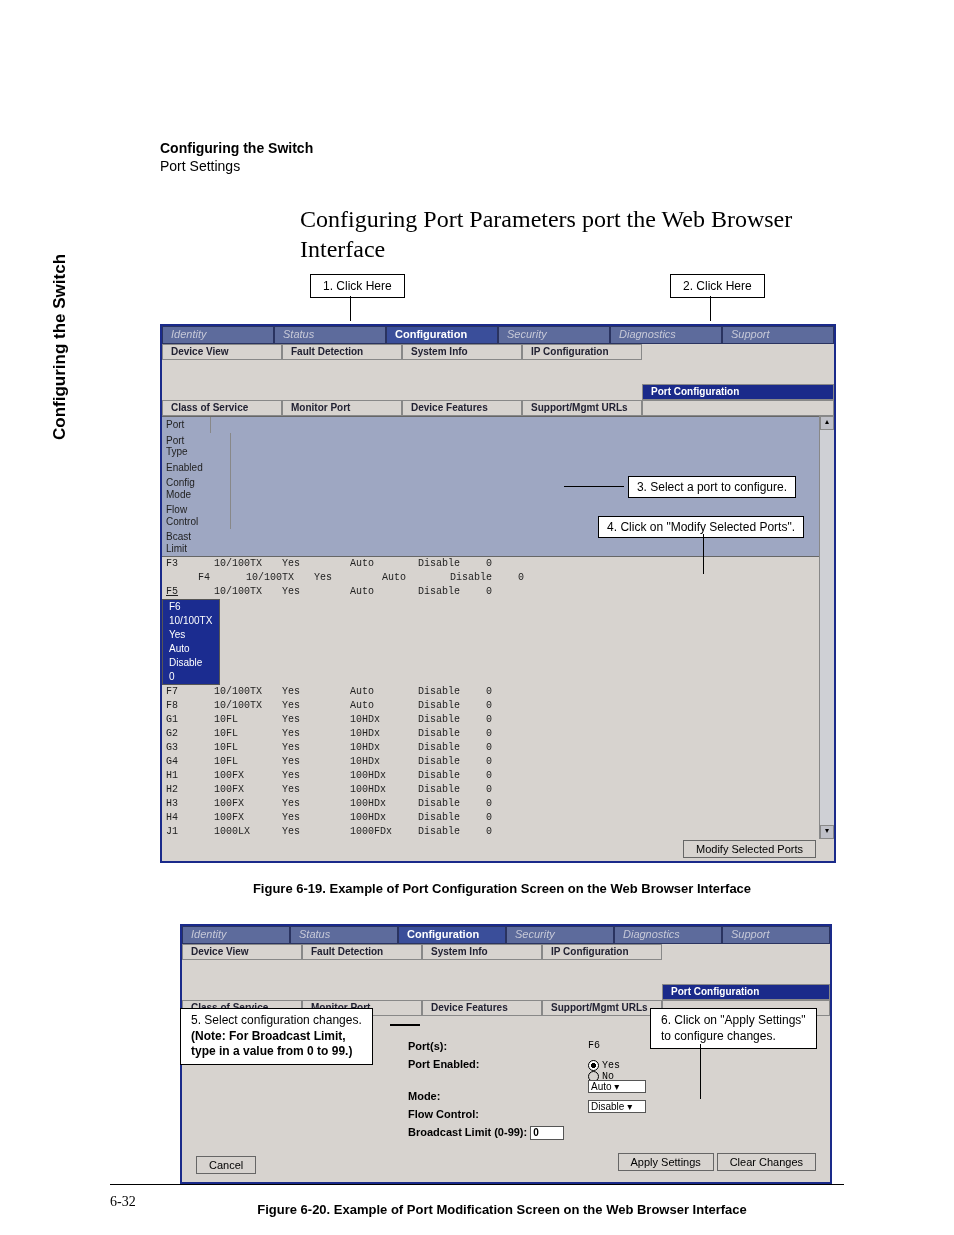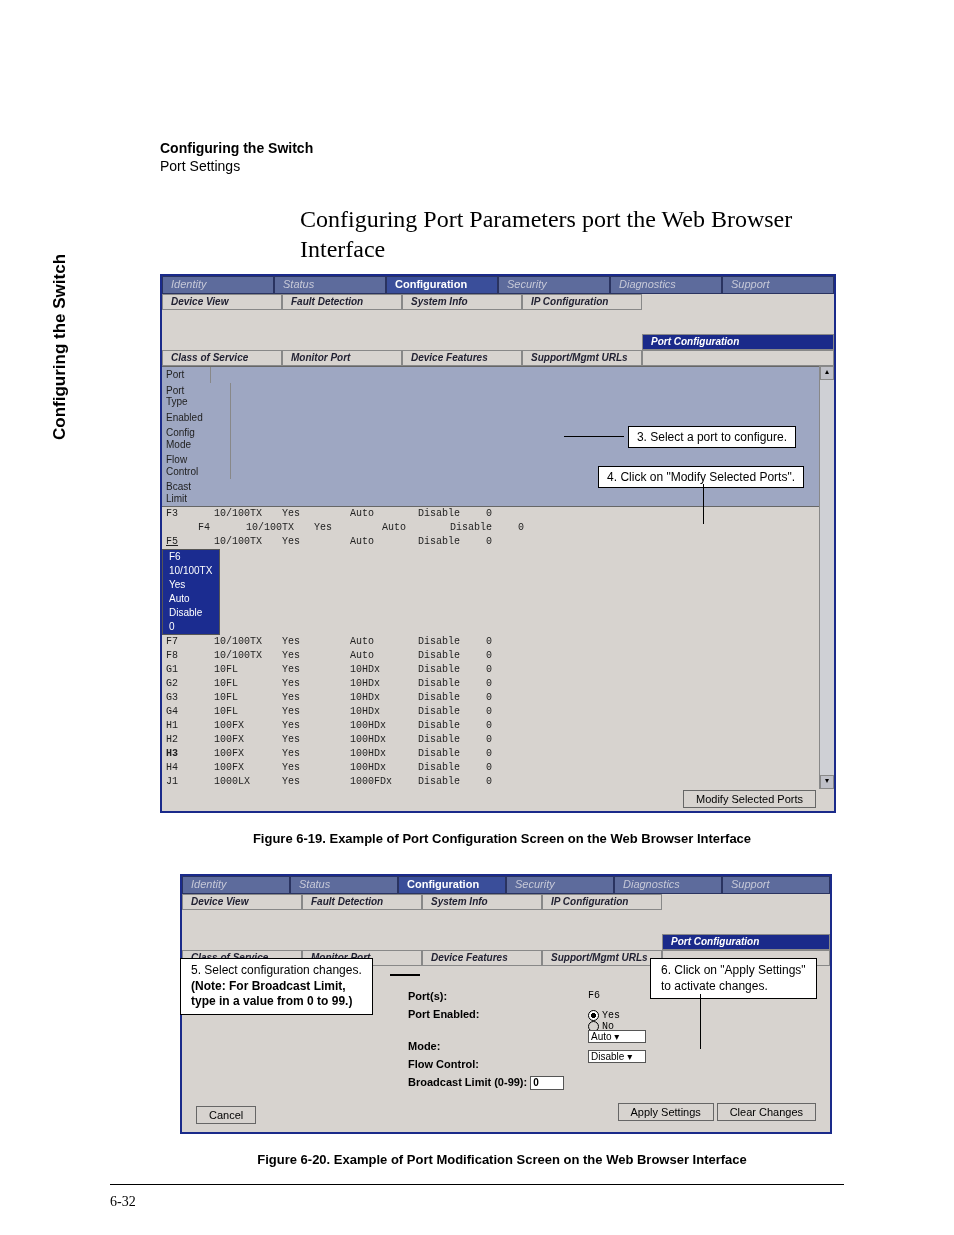--- a/index.html
+++ b/index.html
@@ -12,21 +12,21 @@
   
   .callouts { position:relative; height:50px; margin-left:0; }
   .call-box { display:inline-block; border:1px solid #000; font-family:Arial, Helvetica, sans-serif; font-size:12px; padding:4px 12px; position:absolute; background:#fff; }
   .call-line { position:absolute; border-left:1px solid #000; }
 
   
   .fig { border:2px solid #1a2a8a; background:#d7d3cf; position:relative; width:672px; margin-left:0; font-family:Arial, Helvetica, sans-serif; font-size:10px; color:#000; }
   .tabs1 { display:flex; height:18px; background:#5d6b9c; }
   .tab1 { flex:1; border:1px solid #2a3360; color:#c7c9d8; font-size:11px; padding:1px 6px 0 8px; font-style:italic; position:relative; }
   .tab1.active { background:#3a4e9a; color:#fff; font-weight:bold; font-style:normal; }
-  .tabs2row { display:flex;font-style:italic; }
+  .tabs2row { display:flex; }
   .tab2 { width:120px; height:16px; border:1px solid #888; background:#d7d3cf; color:#223; font-size:10px; font-weight:bold; padding:1px 6px 0 8px; box-sizing:border-box; }
   .tab2.fill { flex:1; width:auto; }
   .tab2.active { background:#1a2a8a; color:#fff;margin-top:40px; }
   .hdrrow { display:flex; background:#9ea7c2; border-top:1px solid #666; border-bottom:1px solid #666;flex-direction:column; }
   .hdrrow > div { padding:2px 4px; font-size:10px; color:#222; line-height:1.15; border-right:1px solid #888; }
   .datarow { display:flex; font-family:"Courier New", monospace; font-size:10px; color:#222; }
   .datarow > div { padding:0 4px; line-height:14px; white-space:pre; }
   .datarow.sel { background:#1b2c90; color:#fff; }
   .scroll-col { width:14px; background:#cfd0d5; border-left:1px solid #888; position:relative; }
   .scroll-btn { height:12px; background:#bfc0c8; border:1px solid #888; margin:0; font-size:8px; text-align:center; line-height:10px; }
@@ -59,20 +59,26 @@
 </head>
 <body>
 
 <div class="page">
   <div class="side-tab">Configuring the Switch</div>
 
   <div class="sec-head">Configuring the Switch</div>
   <div class="sec-sub">Port Settings</div>
   <div class="title">Configuring Port Parameters port the Web Browser Interface</div>
 
+  <div class="callouts">
+    <div class="call-box" style="left:150px;top:0">1. Click Here</div>
+    <div class="call-line" style="left:190px;top:22px;height:25px"></div>
+    <div class="call-box" style="left:510px;top:0">2. Click Here</div>
+    <div class="call-line" style="left:550px;top:22px;height:25px"></div>
+  </div>
 
   <div class="fig" style="position:relative;">
 
     <div class="tabs1" id="tabs1">
         <div class="tab1">Identity</div>
         <div class="tab1">Status</div>
         <div class="tab1 active">Configuration</div>
         <div class="tab1">Security</div>
         <div class="tab1">Diagnostics</div>
         <div class="tab1">Support</div>
@@ -178,21 +184,21 @@
               <div style="width: 60px;">Disable</div>
               <div style="width: auto; flex: 1 1 0%;">0</div>
             </div><div class="datarow">
               <div style="width: 40px;">H2</div>
               <div style="width: 60px;">100FX</div>
               <div style="width: 60px;">Yes</div>
               <div style="width: 60px;">100HDx</div>
               <div style="width: 60px;">Disable</div>
               <div style="width: auto; flex: 1 1 0%;">0</div>
             </div><div class="datarow">
-              <div style="width: 40px; font-weight: bold;">H3</div>
+              <div style="width: 40px;">H3</div>
               <div style="width: 60px;">100FX</div>
               <div style="width: 60px;">Yes</div>
               <div style="width: 60px;">100HDx</div>
               <div style="width: 60px;">Disable</div>
               <div style="width: auto; flex: 1 1 0%;">0</div>
             </div><div class="datarow">
               <div style="width: 40px;">H4</div>
               <div style="width: 60px;">100FX</div>
               <div style="width: 60px;">Yes</div>
               <div style="width: 60px;">100HDx</div>
@@ -285,21 +291,21 @@
 
     <div class="left-ann" style="left:0; top:84px;">
       <span>5. Select configuration changes.</span><br>
       <b><span>(Note: For Broadcast Limit,</span></b><br>
       <b><span>type in a value from 0 to 99.)</span></b>
     </div>
     <div class="arrow-line" style="left:210px;top:100px;width:30px;height:2px"></div>
 
     <div class="left-ann" style="left:470px; top:84px;">
       <span>6. Click on "Apply Settings"</span><br>
-      <span>to activate changes.</span>
+      <span>to configure changes.</span>
     </div>
     <div class="arrow-line v" style="left:520px;top:120px;height:55px;width:1px"></div>
   </div>
 
   <div class="caption">Figure 6-20.  Example of Port Modification Screen on the Web Browser Interface</div>
 
   <div class="hr-foot"></div>
   <div class="pagenum">6-32</div>
 </div>
 

